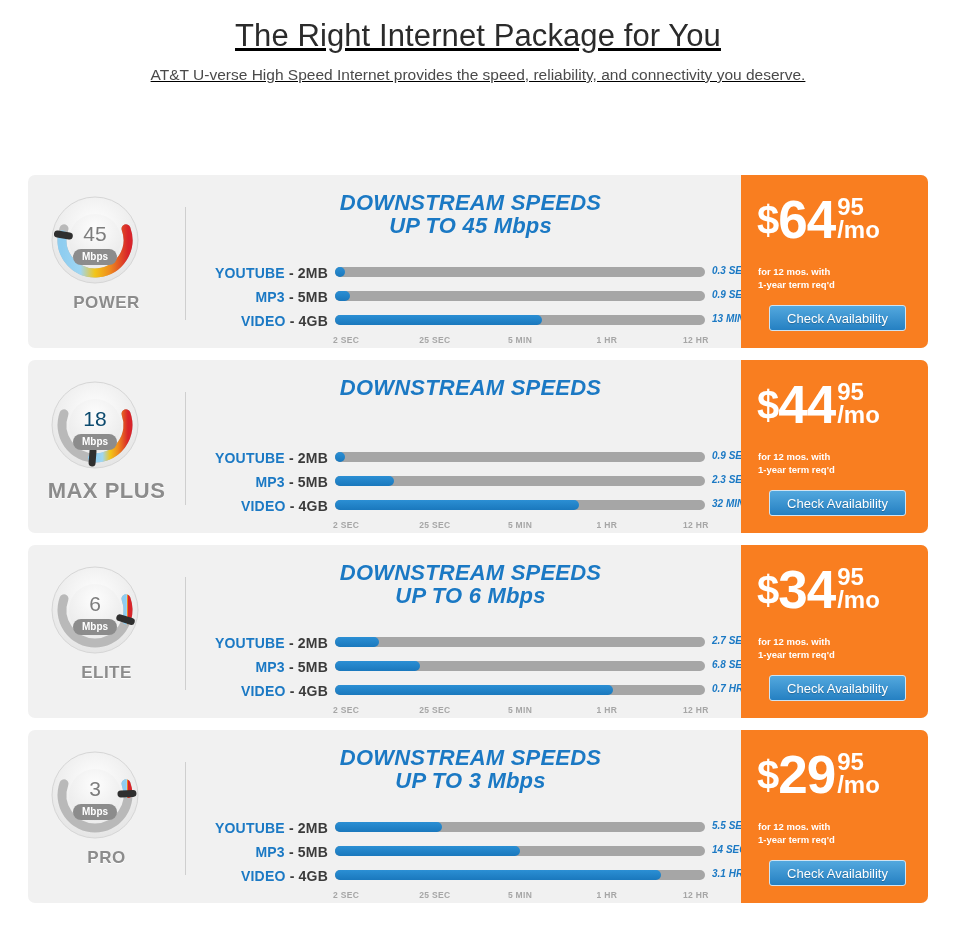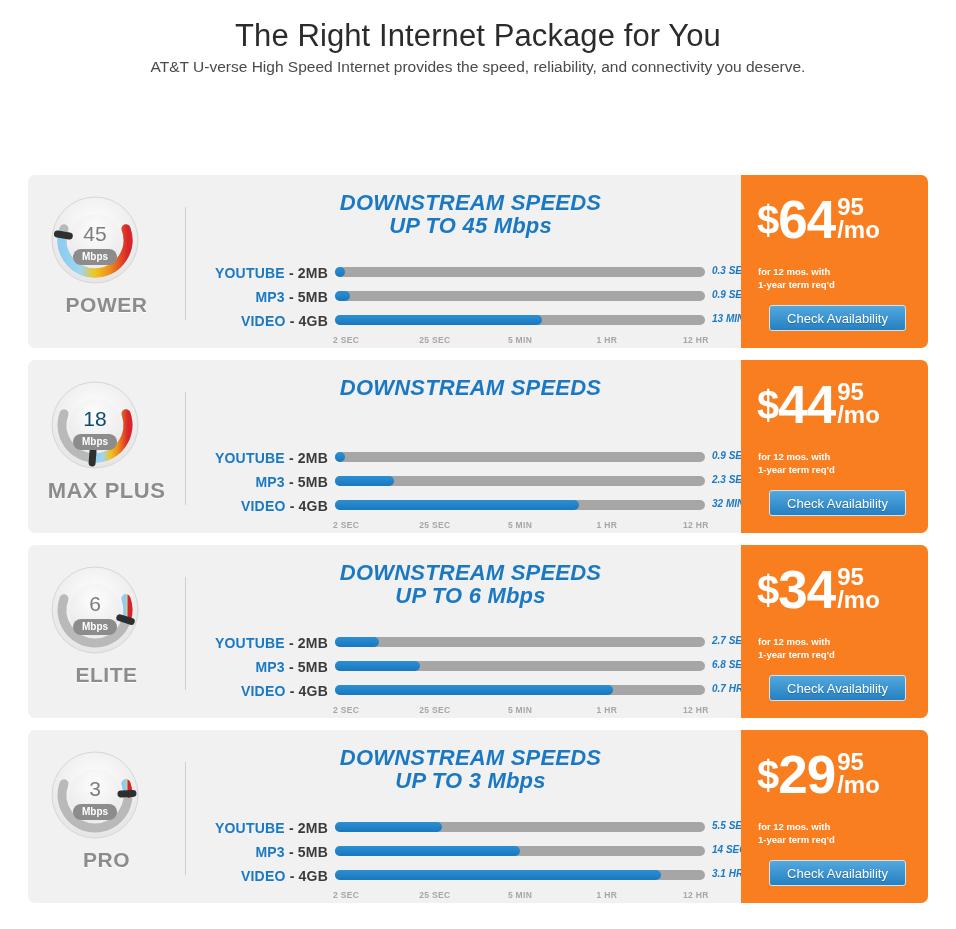--- a/index.html
+++ b/index.html
@@ -3,32 +3,32 @@
 <meta charset="utf-8">
 <style>
   * { box-sizing: border-box; margin: 0; padding: 0; }
   html, body {
     width: 956px;
     height: 929px;
     background: #ffffff;
     font-family: "Liberation Sans", sans-serif;
     overflow: hidden;
   }
-  .page { position: relative; width: 956px; height: 929px; }
+  .page { position: relative; width: 956px; height: 929px; text-decoration: underline; }
 
   
   .header { padding-top: 18px; text-align: center; }
   .page-title {
     font-size: 31px;
     font-weight: 400;
     color: #2b2b2b;
     letter-spacing: .1px;
   }
   .page-subtitle {
-    margin-top: 4px;
+    margin-top: 12px;
     font-size: 15.5px;
     font-weight: 400;
     color: #4a4a4a;
   }
 
   
   .cards { position: absolute; left: 28px; top: 175px; width: 900px; }
   .card {
     position: relative;
     height: 173px;
@@ -47,21 +47,21 @@
     position: absolute;
     left: 22px; top: 20px;
     width: 90px; height: 90px;
   }
   .gauge-wrap svg { display: block; }
   .plan-name {
     position: absolute;
     left: 0; right: 0;
     top: 118px;
     text-align: center;
-    font-size: 21px;
+    font-size: 17px;
     font-weight: bold;
     color: #8c8c8c;
     letter-spacing: .5px;
     text-shadow: 0 1px 0 #fff;
   }
   .plan-name.small { font-size: 22px; }
 
   .divider {
     position: absolute;
     left: 157px; top: 32px;

